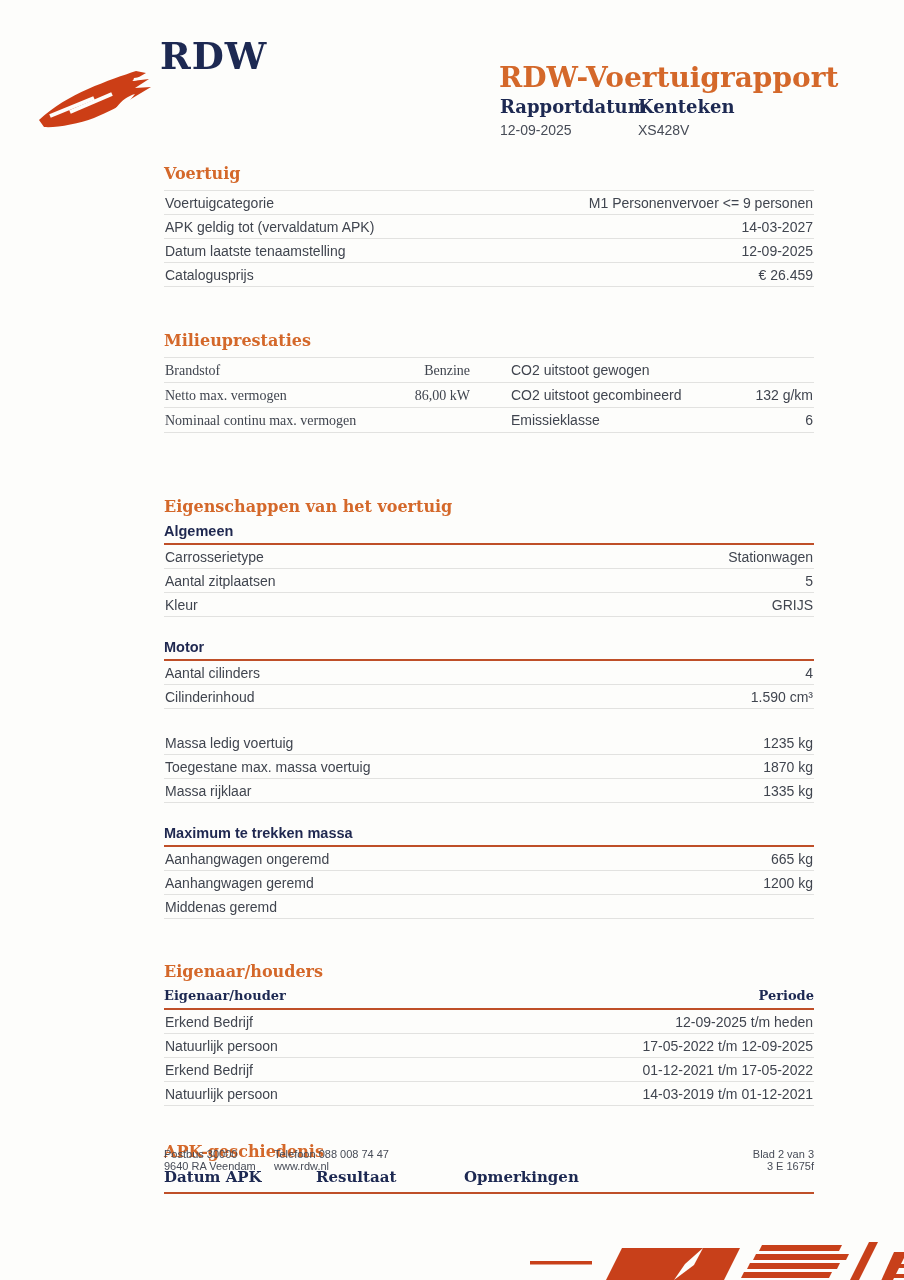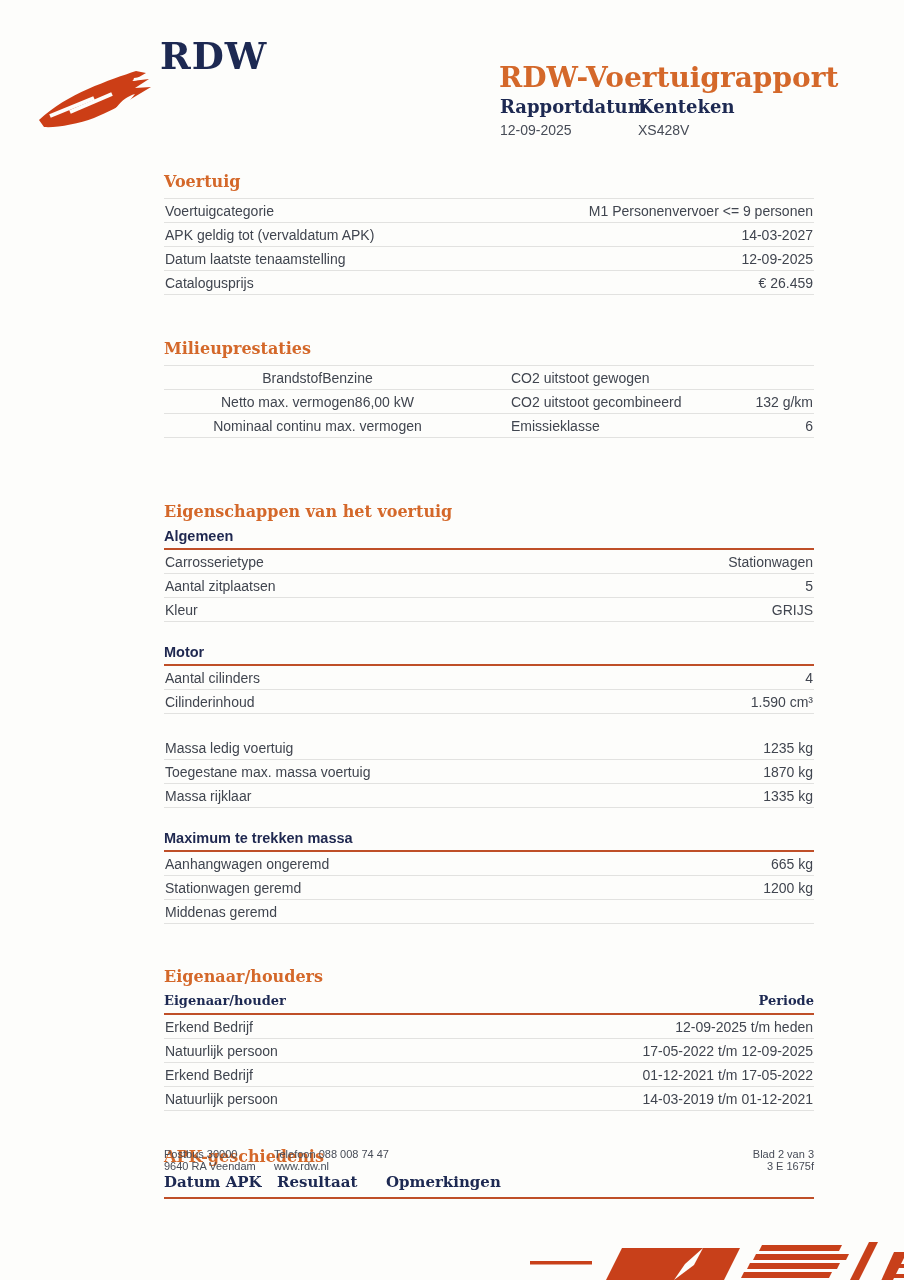--- a/index.html
+++ b/index.html
@@ -11,52 +11,52 @@
   .logo-text{position:absolute;left:160px;top:34px;font-family:"DejaVu Serif",serif;
              font-weight:bold;font-size:37px;letter-spacing:1px;color:#1d2952;}
   .report-title{position:absolute;left:499px;top:42px;font-family:"DejaVu Serif",serif;
                 font-weight:bold;font-size:28px;color:#d4682a;white-space:nowrap;}
   .meta{position:absolute;left:500px;top:96px;display:flex;}
   .meta-col1{width:138px;}
   .meta-label{font-family:"DejaVu Serif",serif;font-weight:bold;font-size:18px;color:#1d2952;}
   .meta-value{margin-top:5px;font-size:14px;color:#474c57;}
 
   
-  .content{position:absolute;left:164px;top:172px;width:650px;}
+  .content{position:absolute;left:164px;top:164px;width:650px;}
   .section-heading{margin:0 0 7px 0;font-family:"DejaVu Serif",serif;font-weight:bold;
                    font-size:16px;color:#d4682a;}
   .kv-table{border-top:1px solid #e2e2e0;}
   .kv-row{display:flex;justify-content:space-between;align-items:baseline;
           padding:3.5px 1px;border-bottom:1px solid #e2e2e0;font-size:14px;gap:26px;}
   .kv-value{text-align:right;white-space:nowrap;}
 
   .sec-milieu{margin-top:44px;}
   .m-row{display:flex;align-items:baseline;padding:3.5px 1px;border-bottom:1px solid #e2e2e0;
          font-size:14px;}
-  .m-left{width:305px;display:flex;justify-content:center;}
+  .m-left{width:305px;display:flex;justify-content:space-between;font-family:Liberation Serif, serif;}
   .m-gap{width:41px;}
   .m-right{flex:1;display:flex;justify-content:space-between;}
 
   .sec-eigenschappen{margin-top:64px;}
   .subsection{margin-top:22px;}
   .subsection.first{margin-top:6px;}
   .sub-heading{font-family:"Liberation Sans",sans-serif;font-weight:bold;font-size:14.5px;
                color:#1f2850;padding-bottom:4px;border-bottom:2px solid #bf4f28;}
   .subsection .kv-table{border-top:none;}
 
   .sec-eigenaar{margin-top:43px;}
   .tbl-header{display:flex;justify-content:space-between;align-items:baseline;
               font-family:"DejaVu Serif",serif;font-weight:bold;font-size:13px;color:#1d2952;
               padding-bottom:5px;border-bottom:2px solid #bf4f28;}
   .sec-eigenaar .kv-table,.sec-eigenaar-rows{border-top:none;}
 
   .sec-apk{margin-top:36px;}
   .apk-header{display:flex;align-items:baseline;font-family:"DejaVu Serif",serif;
               font-weight:bold;font-size:15px;color:#1d2952;padding-bottom:6px;
-              border-bottom:2px solid #bf4f28;}
+              border-bottom:2px solid #bf4f28;gap:39px;}
   .apk-col1{width:113px;}
   .apk-col2{width:109px;}
   .apk-col3{flex:1;}
 
   
   .footer{position:absolute;left:164px;top:1148px;width:650px;font-size:11px;color:#474c57;}
   .f-row{display:flex;align-items:baseline;}
   .f-row + .f-row{}
   .f-col1{width:110px;}
   .f-col2{flex:1;}
@@ -207,21 +207,21 @@
       </div>
 
       <div class="subsection">
         <div class="sub-heading">Maximum te trekken massa</div>
         <div class="kv-table">
           <div class="kv-row">
             <span>Aanhangwagen ongeremd</span>
             <span class="kv-value">665 kg</span>
           </div>
           <div class="kv-row">
-            <span>Stationwagen geremd</span>
+            <span>Aanhangwagen geremd</span>
             <span class="kv-value">1200 kg</span>
           </div>
           <div class="kv-row">
             <span>Middenas geremd</span>
             <span class="kv-value"></span>
           </div>
         </div>
       </div>
     </div>
 

